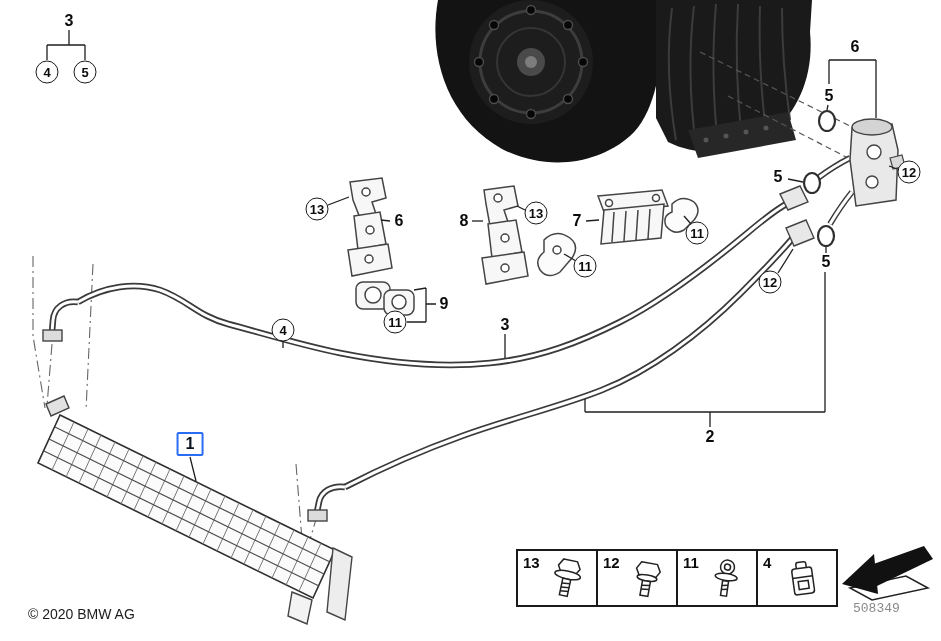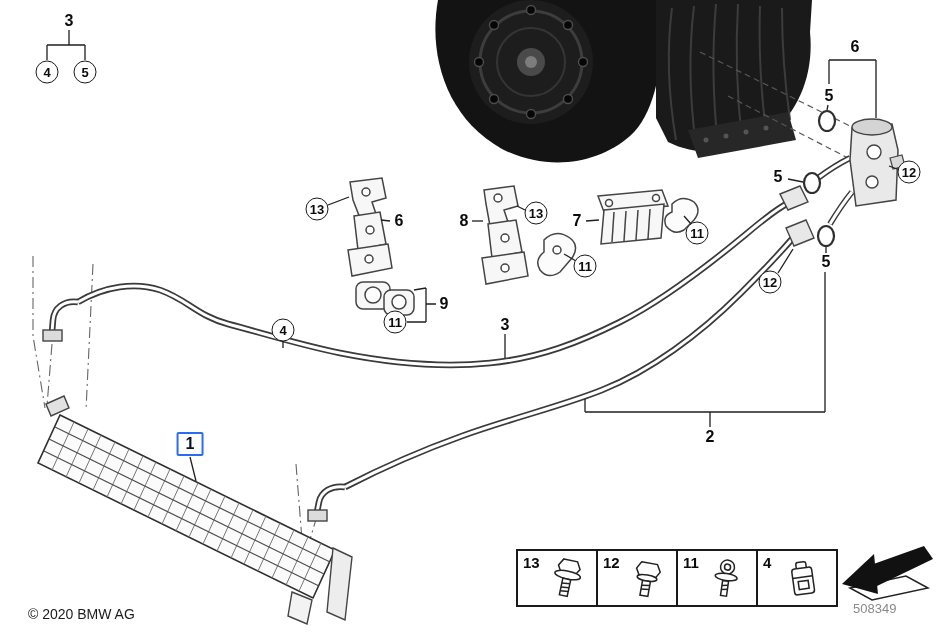--- a/index.html
+++ b/index.html
@@ -45,21 +45,21 @@
   .legend .cell:last-child { border-right: none; }
   .legend .num { font-weight: bold; font-size: 15px; color: #0b0b0b; }
   .legend .ic { margin: 2px auto 0 auto; display: block; }
 
   .footer-copyright {
     position: absolute; left: 28px; top: 606px;
     font-size: 14px; color: #1c1c1c; z-index: 3; text-align: center;
   }
   .footer-number {
     position: absolute; left: 853px; top: 601px;
-    font-size: 13px; color: #8a8a8a; z-index: 3;
+    font-size: 13px; color: #8a8a8a; z-index: 3; font-family: Liberation Mono, monospace;
   }
 </style>
 </head>
 <body>
 
 <div class="stage">
 
   <svg class="art" width="941" height="641" viewBox="0 0 941 641">
 
     <g stroke="#666" stroke-width="1.1" fill="none" stroke-dasharray="11,4,2,4">

